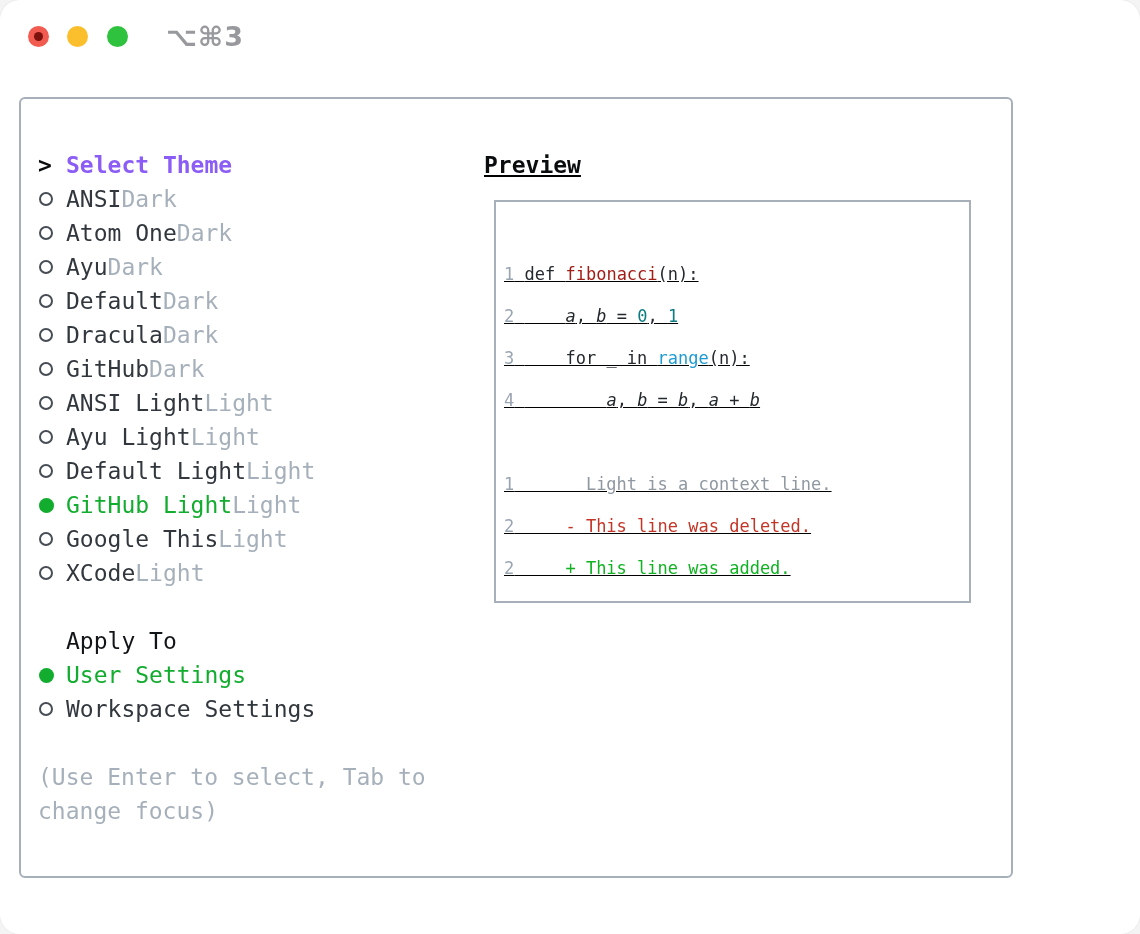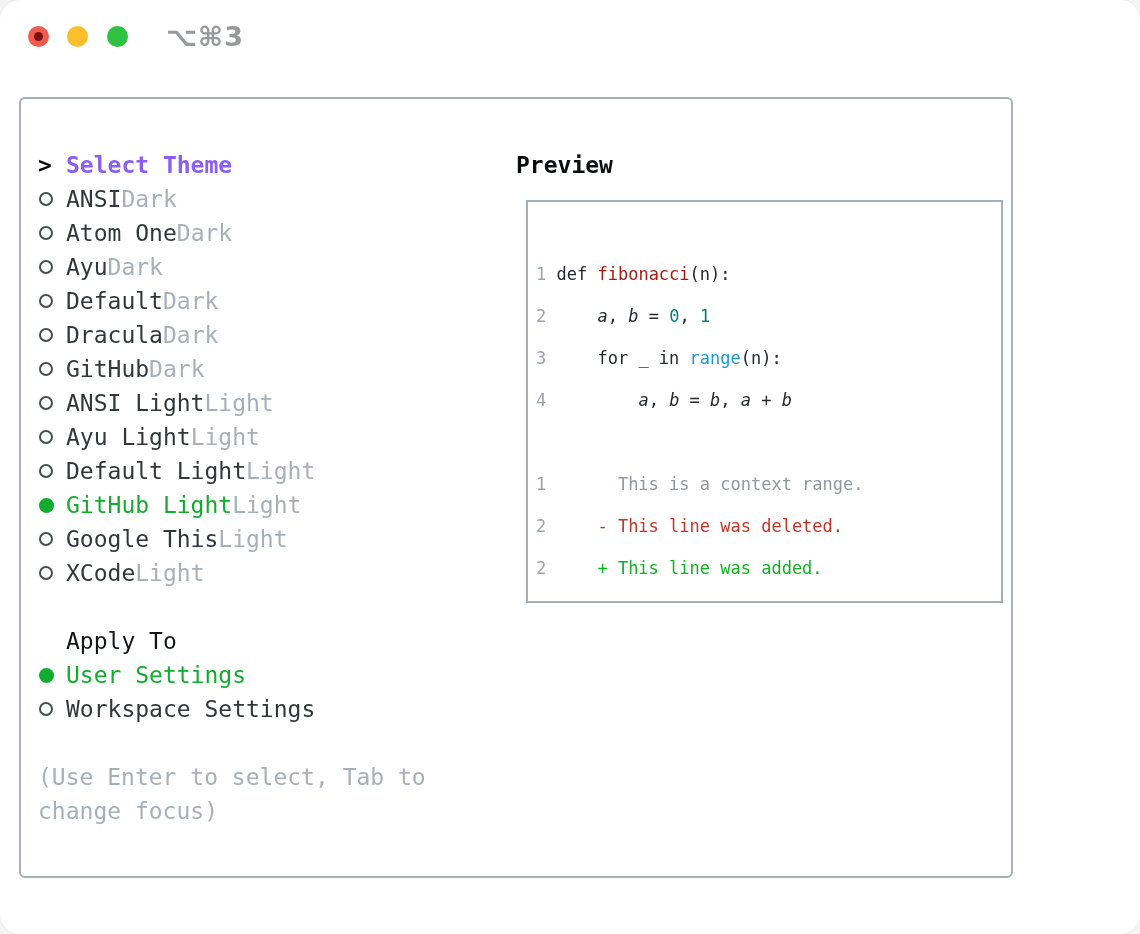--- a/index.html
+++ b/index.html
@@ -29,21 +29,21 @@
   .hdr{font-weight:bold;color:#8b5cf6;}
   .radio{width:14px;height:14px;border-radius:50%;border:2px solid #474d54;box-sizing:border-box;margin-left:1px;}
   .radio.on{border:none;background:var(--accent,#12ac2e);width:15px;height:15px;}
   .name{color:#31373d;}
   .name.sel{color:var(--accent,#12ac2e);}
   .variant{color:var(--muted,#a6b0ba);}
   .spacer{height:34px;}
   .apply-hdr{color:#121518;}
   .hint{font-size:23px;line-height:34px;color:var(--muted,#a6b0ba);white-space:pre;}
   
-  .preview-col{position:absolute;left:495px;top:49px;}
+  .preview-col{position:absolute;left:463px;top:49px;text-decoration:underline;}
   .preview-title{height:34px;display:flex;align-items:center;font-size:23px;font-weight:bold;color:#0a0c0e;}
   .preview-box{
     margin-left:10px;margin-top:18px;width:477px;height:403px;box-sizing:border-box;
     border:2px solid var(--border,#a7afb9);background:#fff;
     padding:47px 8px 46px 8px;overflow:hidden;
   }
   .cline{height:34px;font-size:17px;line-height:34px;white-space:pre;color:var(--text,#24292e);margin-top:8px;}
   .ln{color:var(--line-number,#9aa5b2);}
   .tok-t{color:var(--text,#24292e);}
   .tok-fn{color:var(--code-function,#a31d17);}
@@ -111,21 +111,21 @@
       <div class="preview-title">Preview</div>
       <div class="preview-box">
         <div id="code-lines">
             <div class="cline"><span class="ln">1</span> <span class="tok-t">def </span><span class="tok-fn">fibonacci</span><span class="tok-t">(n):</span></div>
             <div class="cline"><span class="ln">2</span> <span class="tok-t">    </span><span class="tok-v">a</span><span class="tok-t">, </span><span class="tok-v">b</span><span class="tok-t"> = </span><span class="tok-n">0</span><span class="tok-t">, </span><span class="tok-n">1</span></div>
             <div class="cline"><span class="ln">3</span> <span class="tok-t">    for _ in </span><span class="tok-b">range</span><span class="tok-t">(n):</span></div>
             <div class="cline"><span class="ln">4</span> <span class="tok-t">        </span><span class="tok-v">a</span><span class="tok-t">, </span><span class="tok-v">b</span><span class="tok-t"> = </span><span class="tok-v">b</span><span class="tok-t">, </span><span class="tok-v">a</span><span class="tok-t"> + </span><span class="tok-v">b</span></div>
           </div>
         <div class="cline"></div>
         <div id="diff-lines">
-            <div class="cline"><span class="ln">1</span><span class="diff-context">       This is a context range.</span></div>
+            <div class="cline"><span class="ln">1</span><span class="diff-context">       Light is a context line.</span></div>
             <div class="cline"><span class="ln">2</span><span class="diff-deleted">     - This line was deleted.</span></div>
             <div class="cline"><span class="ln">2</span><span class="diff-added">     + This line was added.</span></div>
           </div>
       </div>
     </div>
 
   </div>
 </div>
 
 </body></html>

